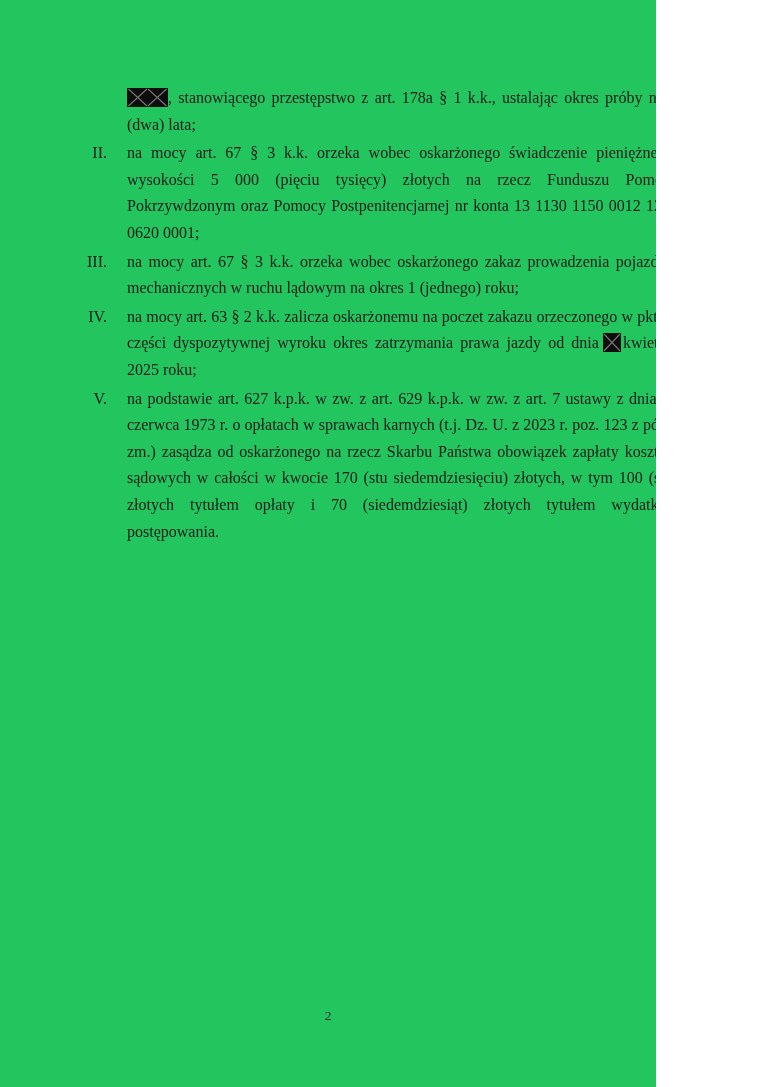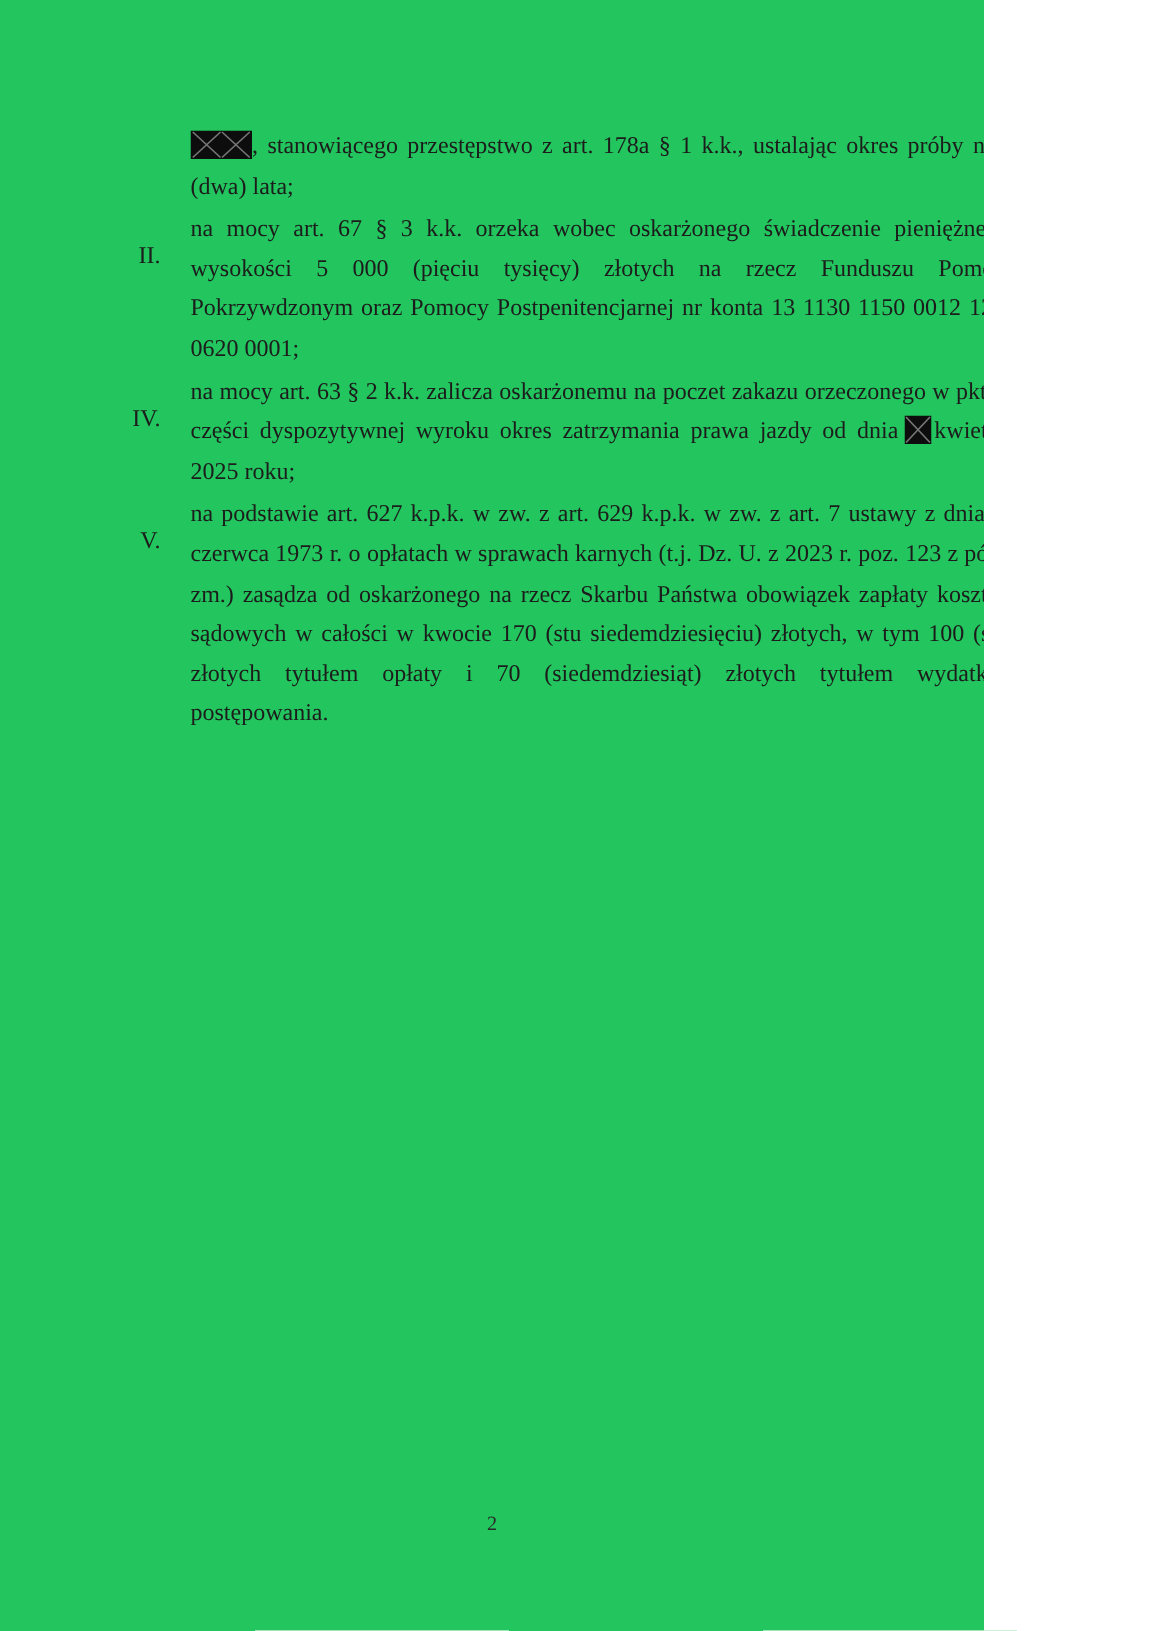--- a/index.html
+++ b/index.html
@@ -25,21 +25,21 @@
     line-height: 26.6px;
   }
   .para {
     position: relative;
     text-align: justify;
     margin: 0 0 2px 0;
   }
   .num {
     position: absolute;
     right: calc(100% + 20px);
-    top: 18px;
+    top: 0;
     width: 50px;
     text-align: right;
     white-space: nowrap;
   }
   .redaction {
     display: inline-block;
     vertical-align: -4px;
     line-height: 0;
   }
   .redaction svg { display: block; }
@@ -70,20 +70,24 @@
               <path d="M21,1 L39.5,18"></path>
               <path d="M39.5,1 L21,18"></path>
             </g>
           </svg></span><span>, stanowiącego przestępstwo z art. 178a § 1 k.k., ustalając okres próby na 2 (dwa) lata;</span></div>
 
     <div class="para">
       <span class="num">II.</span>
       <span>na mocy art. 67 § 3 k.k. orzeka wobec oskarżonego świadczenie pieniężne w wysokości 5&nbsp;000 (pięciu tysięcy) złotych na rzecz Funduszu Pomocy Pokrzywdzonym oraz Pomocy Postpenitencjarnej nr konta 13 1130 1150 0012 1248 0620 0001;</span>
     </div>
 
+    <div class="para">
+      <span class="num">III.</span>
+      <span>na mocy art. 67 § 3 k.k. orzeka wobec oskarżonego zakaz prowadzenia pojazdów mechanicznych w ruchu lądowym na okres 1 (jednego) roku;</span>
+    </div>
 
     <div class="para">
       <span class="num">IV.</span>
       <span>na mocy art. 63 § 2 k.k. zalicza oskarżonemu na poczet zakazu orzeczonego w pkt III części dyspozytywnej wyroku okres zatrzymania prawa jazdy od dnia</span><span class="redaction redaction-small"><svg width="18" height="19" viewBox="0 0 18 19" xmlns="http://www.w3.org/2000/svg">
             <rect x="0" y="0" width="18" height="19" fill="#0d0d0d"></rect>
             <g stroke="#777777" stroke-width="1.1" fill="none">
               <path d="M1,1 L17,18"></path>
               <path d="M17,1 L1,18"></path>
             </g>
           </svg></span><span>kwietnia 2025 roku;</span>

